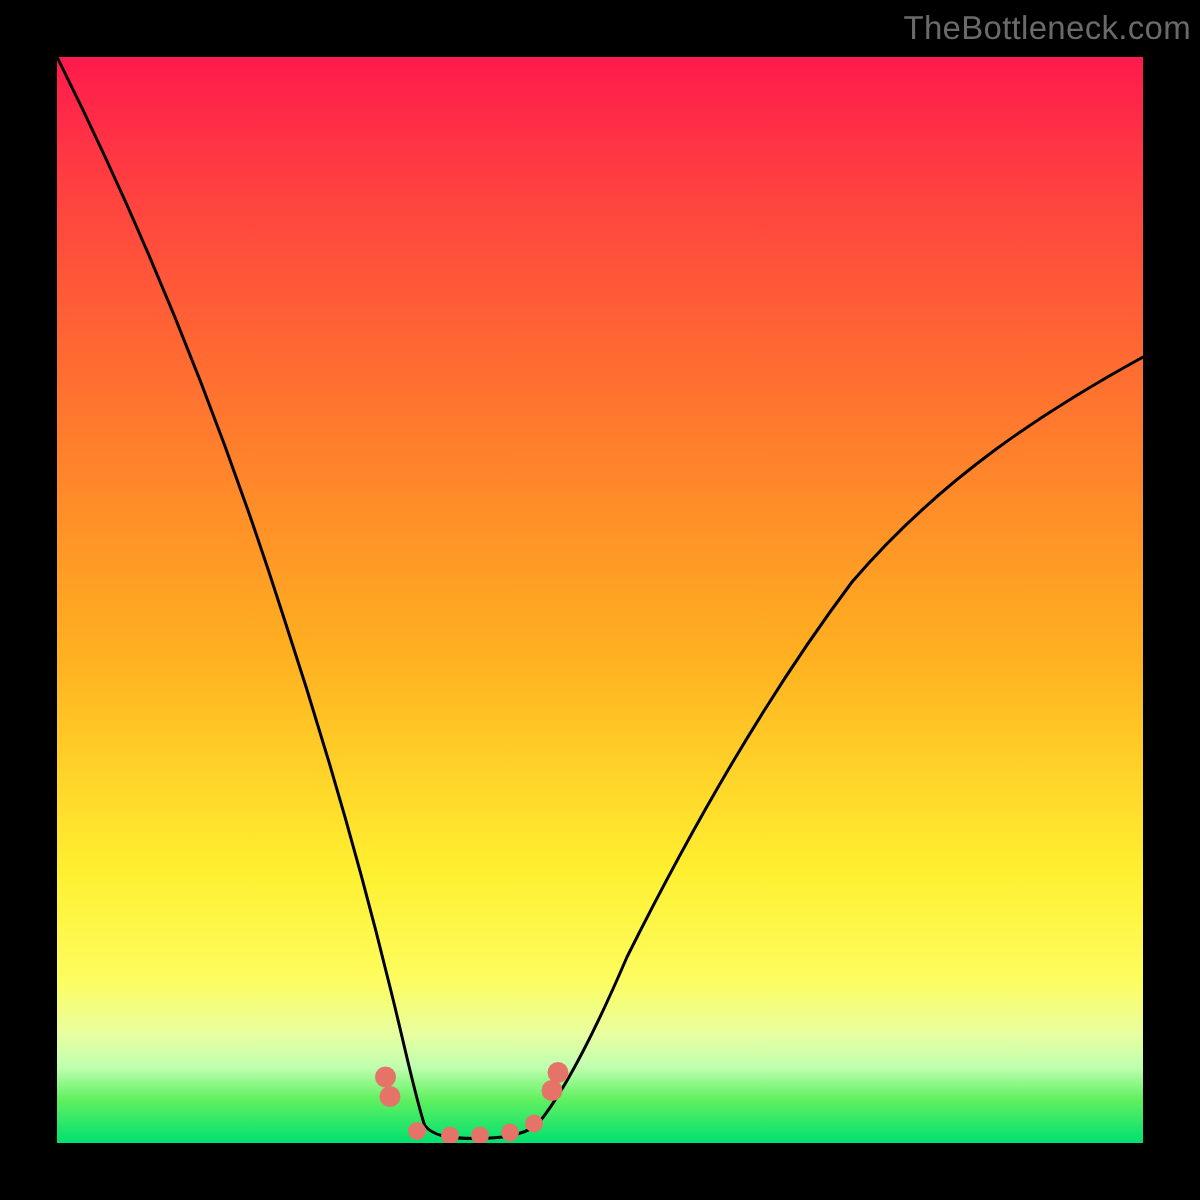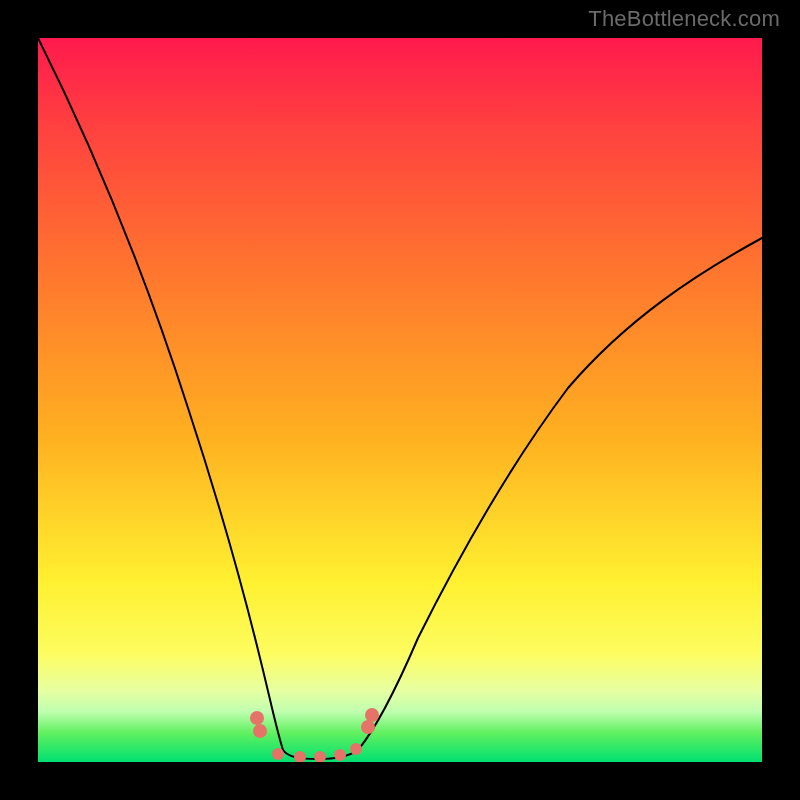--- a/index.html
+++ b/index.html
@@ -32,21 +32,21 @@
       #fdfd60 85%,
       #e8ffa0 90%,
       #c0ffb0 93%,
       #60f060 96%,
       #00e070 100%
     );
   }
   .watermark {
     position: absolute;
     top: 6px;
-    right: 20px;
+    right: 6px;
     color: #6a6a6a;
     font-size: 22px;
     font-weight: 500;
     letter-spacing: 0.2px;
     user-select: none;
   }
   svg.curves {
     position: absolute;
     inset: 0;
     width: 724px;

